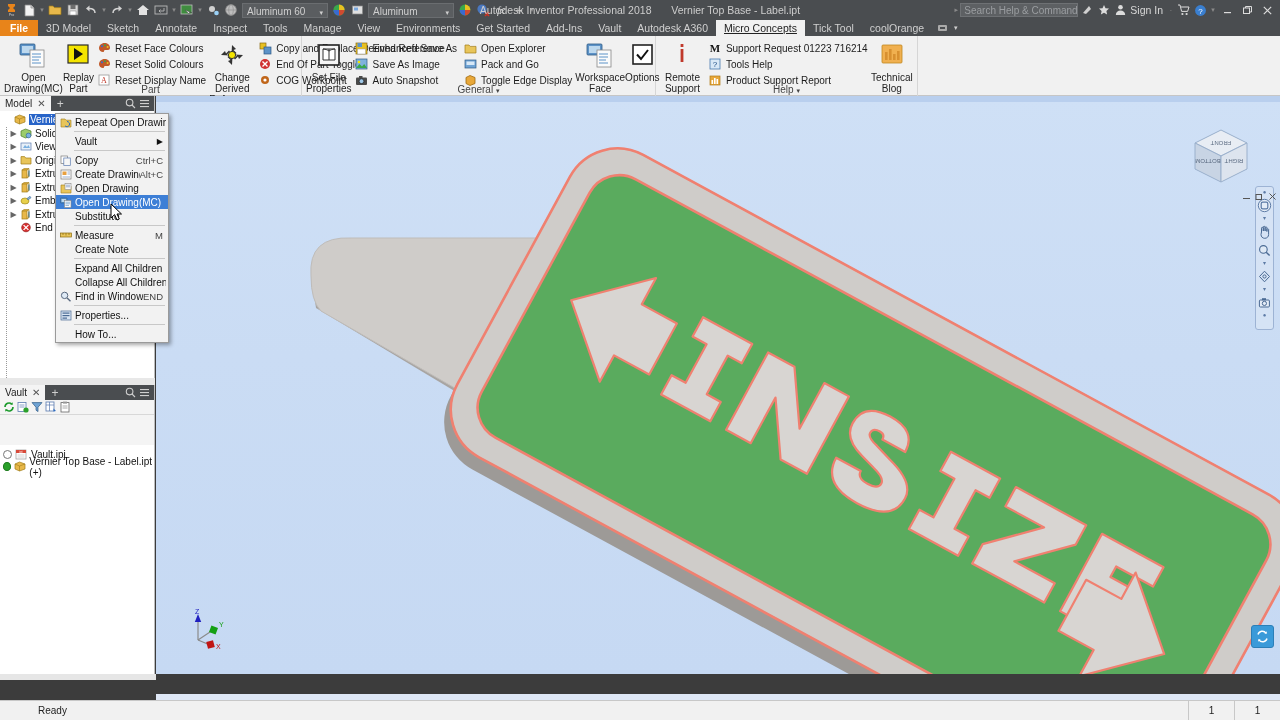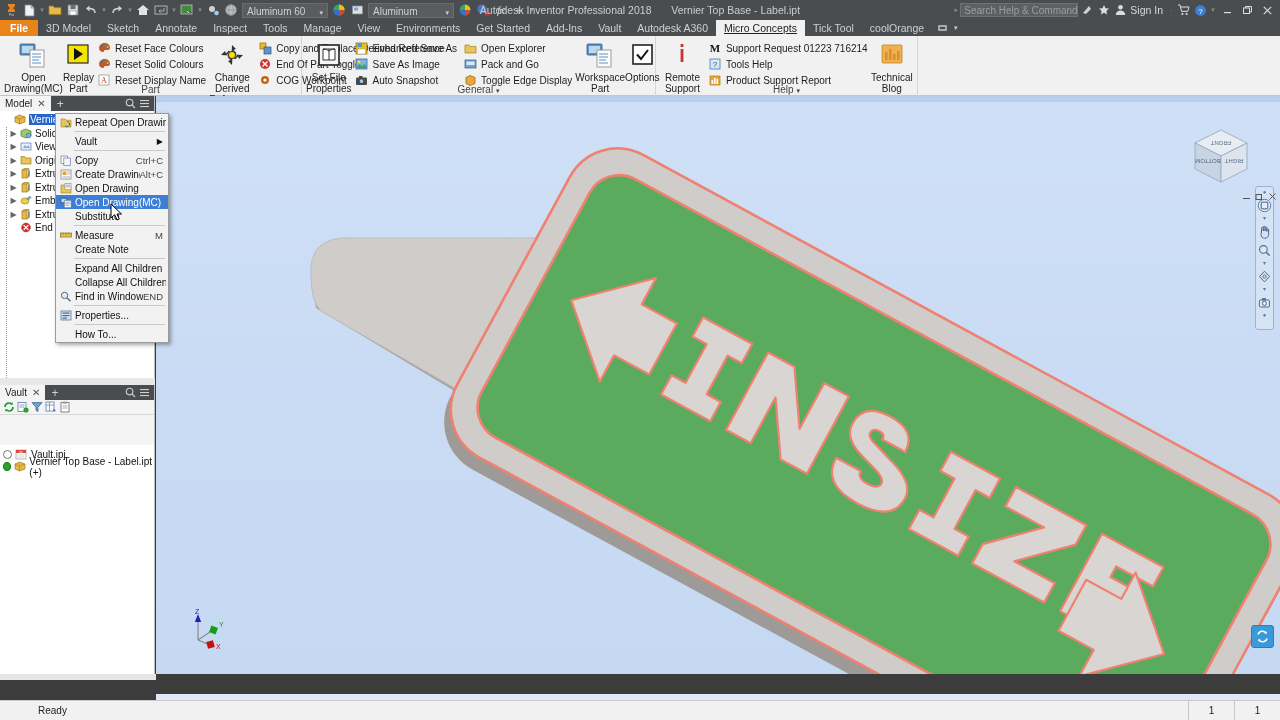--- a/index.html
+++ b/index.html
@@ -603,21 +603,21 @@
           <svg class="ic" width="28" height="26" viewBox="0 0 28 26">
               <rect x="1" y="2" width="15" height="11" rx="1" fill="#5d93c8" stroke="#2e5a85" stroke-width=".8"></rect>
               <rect x="3" y="4" width="11" height="7" fill="#bcd8ee"></rect>
               <rect x="11" y="8" width="14" height="17" fill="#fbfbfb" stroke="#888" stroke-width=".8"></rect>
               <line x1="13" y1="12" x2="22" y2="12" stroke="#5d93c8" stroke-width="1"></line>
               <line x1="13" y1="15" x2="22" y2="15" stroke="#5d93c8" stroke-width="1"></line>
               <line x1="13" y1="18" x2="20" y2="18" stroke="#5d93c8" stroke-width="1"></line>
               <line x1="13" y1="21" x2="22" y2="21" stroke="#5d93c8" stroke-width="1"></line>
             </svg>
         </div>
-        <div class="gl">Workspace Part</div>
+        <div class="gl">Workspace Face</div>
       </div>
       <div class="big" style="width:44px;">
         <div class="bigico">
           <svg class="ic" width="25" height="24" viewBox="0 0 25 24">
               <rect x="3" y="2" width="19" height="19" fill="#fff" stroke="#222" stroke-width="1.6"></rect>
               <path d="M7 11.5l4 4.5 7-9" stroke="#111" stroke-width="2" fill="none"></path>
             </svg>
         </div>
         <div class="gl">Options</div>
       </div>

